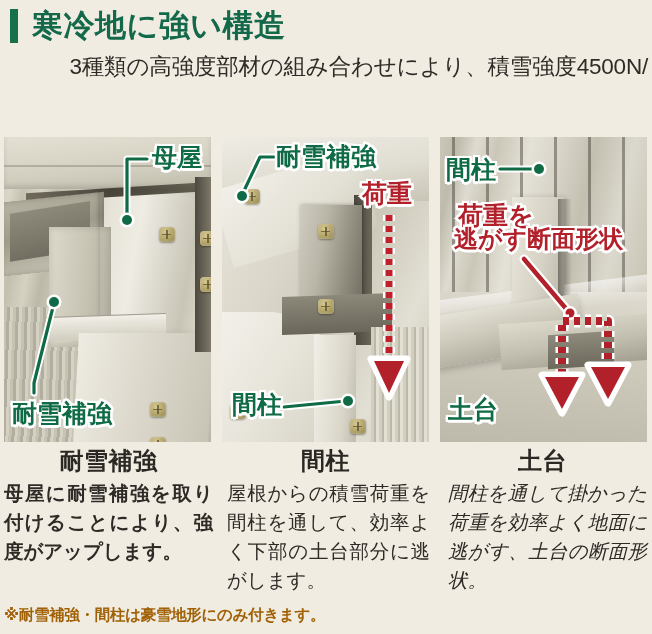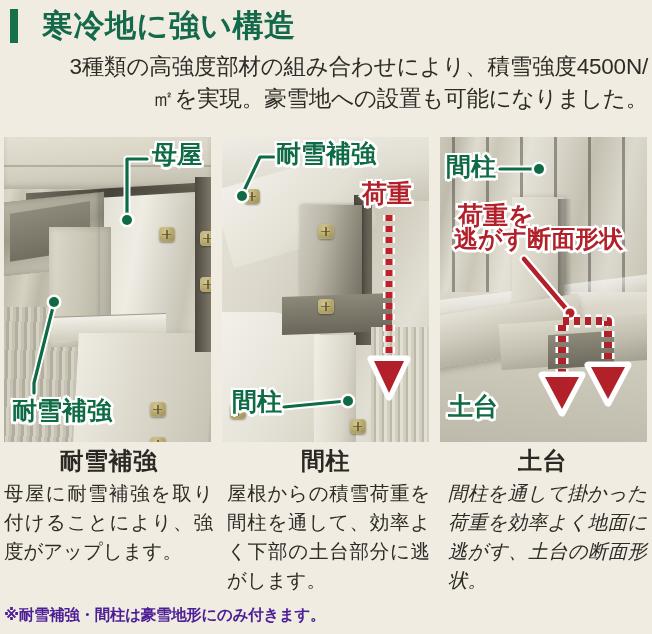--- a/index.html
+++ b/index.html
@@ -15,21 +15,20 @@
     position: relative;
   }
 
   
   .title-row {
     display: flex;
     align-items: center;
     padding: 9px 0 0 10px;
     height: 42px;
     box-sizing: border-box;
-    gap: 10px;
   }
   .title-bar {
     width: 8px;
     height: 34px;
     background: #16714a;
     margin-right: 14px;
     flex: 0 0 auto;
   }
   .title-text {
     font-size: 31px;
@@ -262,21 +261,20 @@
     line-height: 1.15;
     z-index: 6;
   }
   .label-green {
     color: #0f6b45;
     -webkit-text-stroke: 4px #ffffff;
     paint-order: stroke fill;
     text-shadow:
       2px 2px 0 #fff, -2px 2px 0 #fff, 2px -2px 0 #fff, -2px -2px 0 #fff,
       0 2.5px 0 #fff, 0 -2.5px 0 #fff, 2.5px 0 0 #fff, -2.5px 0 0 #fff;
-    font-family: Liberation Mono, monospace;
   }
   .label-red {
     color: #b2202a;
     -webkit-text-stroke: 4px #ffffff;
     paint-order: stroke fill;
     text-shadow:
       2px 2px 0 #fff, -2px 2px 0 #fff, 2px -2px 0 #fff, -2px -2px 0 #fff,
       0 2.5px 0 #fff, 0 -2.5px 0 #fff, 2.5px 0 0 #fff, -2.5px 0 0 #fff;
   }
 
@@ -306,47 +304,46 @@
     letter-spacing: 0.5px;
   }
   .cap-body {
     font-size: 19.5px;
     line-height: 1.48;
     color: #2e2a26;
     text-align: justify;
     text-align-last: left;
     letter-spacing: -0.1px;
   }
-  .cap-col-1 .cap-body { padding-left: 0px; }
+  .cap-col-1 .cap-body { padding-left: 0px; font-weight: bold; }
   .cap-col-2 .cap-body { padding-left: 6px; }
   .cap-col-3 .cap-body { padding-left: 10px; font-style: italic; }
 
   
   .footnote {
     position: absolute;
     left: 4px;
     top: 605px;
     font-size: 15.5px;
     font-weight: bold;
-    color: #4c1d95;
+    color: #a16207;
     letter-spacing: -0.3px;
     white-space: nowrap;
   }
 </style>
 </head>
 <body>
 
 <div class="title-row">
   <div class="title-bar"></div>
   <div class="title-text">寒冷地に強い構造</div>
 </div>
 
 <div class="lead">
   <span class="line">3種類の高強度部材の組み合わせにより、積雪強度4500N/</span>
-  <span class="line"><span>㎡</span><span>を実現。豪雪地への設置も可能になりました。</span></span>
 </div>
 
 <div class="panels">
 
   <div class="panel">
     <div class="photo photo-1">
       <div class="p1-ceiling"></div>
       <div class="p1-darkband"></div>
       <div class="p1-channel">
           <div class="p1-channel-inner"></div>

